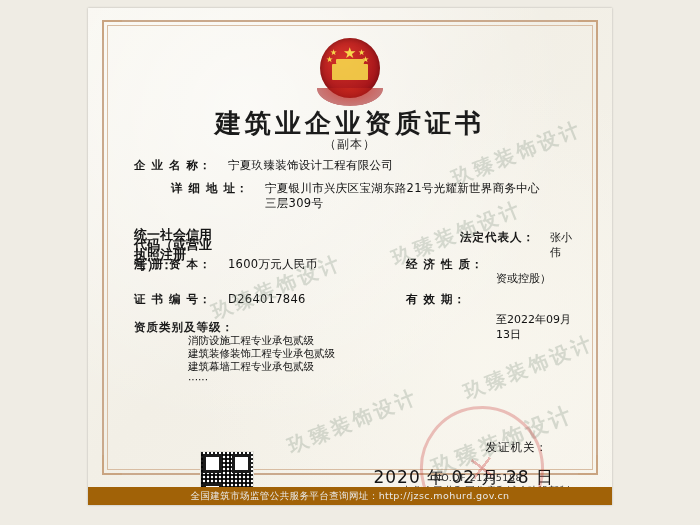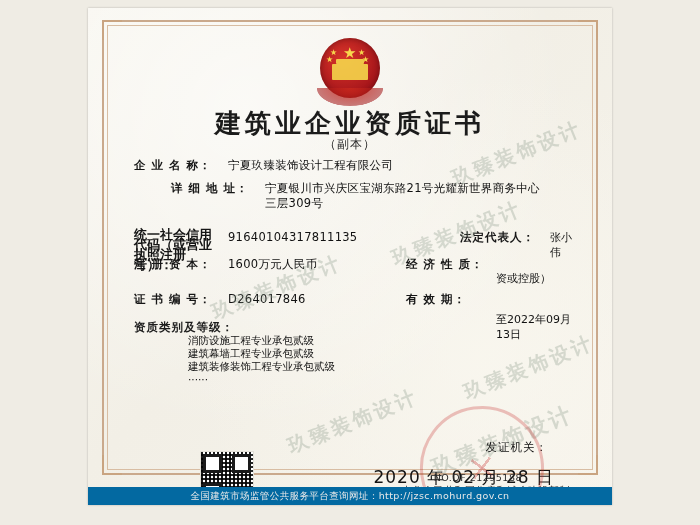--- a/index.html
+++ b/index.html
@@ -335,21 +335,21 @@
   .wm.w5 { left: 340px; top: 418px; font-size: 22px; }
   .wm.w6 { left: 196px; top: 400px; }
 
   
   .footer {
     position: absolute;
     left: 0;
     right: 0;
     bottom: 0;
     height: 18px;
-    background: #0369a1;
+    background: #a16207;
     color: #e9e9e9;
     font-size: 9.5px;
     line-height: 18px;
     text-align: center;
     letter-spacing: 0.4px;
   }
   .doc-no {
     position: absolute;
     right: 90px;
     bottom: 22px;
@@ -393,21 +393,20 @@
       </div>
 
       <div class="row addr">
         <span class="lbl">详 细 地 址：</span>
         <span class="val">宁夏银川市兴庆区宝湖东路21号光耀新世界商务中心</span>
         <span class="val l2">三层309号</span>
       </div>
 
       <div class="row code">
         <span class="lbl small">统一社会信用代码（或营业执照注册号）：</span>
-        <span class="val">91640104317811135</span>
         <span class="lbl2 p-rep-lbl">法定代表人：</span>
         <span class="val2 p-rep-val">张小伟</span>
       </div>
 
       <div class="row" style="min-height:32px">
         <span class="lbl">注 册 资 本：</span>
         <span class="val">1600万元人民币</span>
         <span class="lbl2 p-econ-lbl">经 济 性 质：</span>
         <span class="val2 p-econ-val2">资或控股）</span>
       </div>
@@ -416,22 +415,22 @@
         <span class="lbl">证 书 编 号：</span>
         <span class="val">D264017846</span>
         <span class="lbl2 p-valid-lbl">有 效 期：</span>
         <span class="val2 p-valid-val">至2022年09月13日</span>
       </div>
 
       <div class="row" style="min-height:70px; margin-top:8px">
         <span class="qual-label">资质类别及等级：</span>
         <div class="qual-list">
           <div>消防设施工程专业承包贰级</div>
+          <div>建筑装修装饰工程专业承包贰级</div>
           <div>建筑幕墙工程专业承包贰级</div>
-          <div>建筑装修装饰工程专业承包贰级</div>
           <div>······</div>
         </div>
       </div>
 
     </div>
 
     <div class="wm w1">玖臻装饰设计</div>
     <div class="wm w2">玖臻装饰设计</div>
     <div class="wm w3">玖臻装饰设计</div>
     <div class="wm w4">玖臻装饰设计</div>

